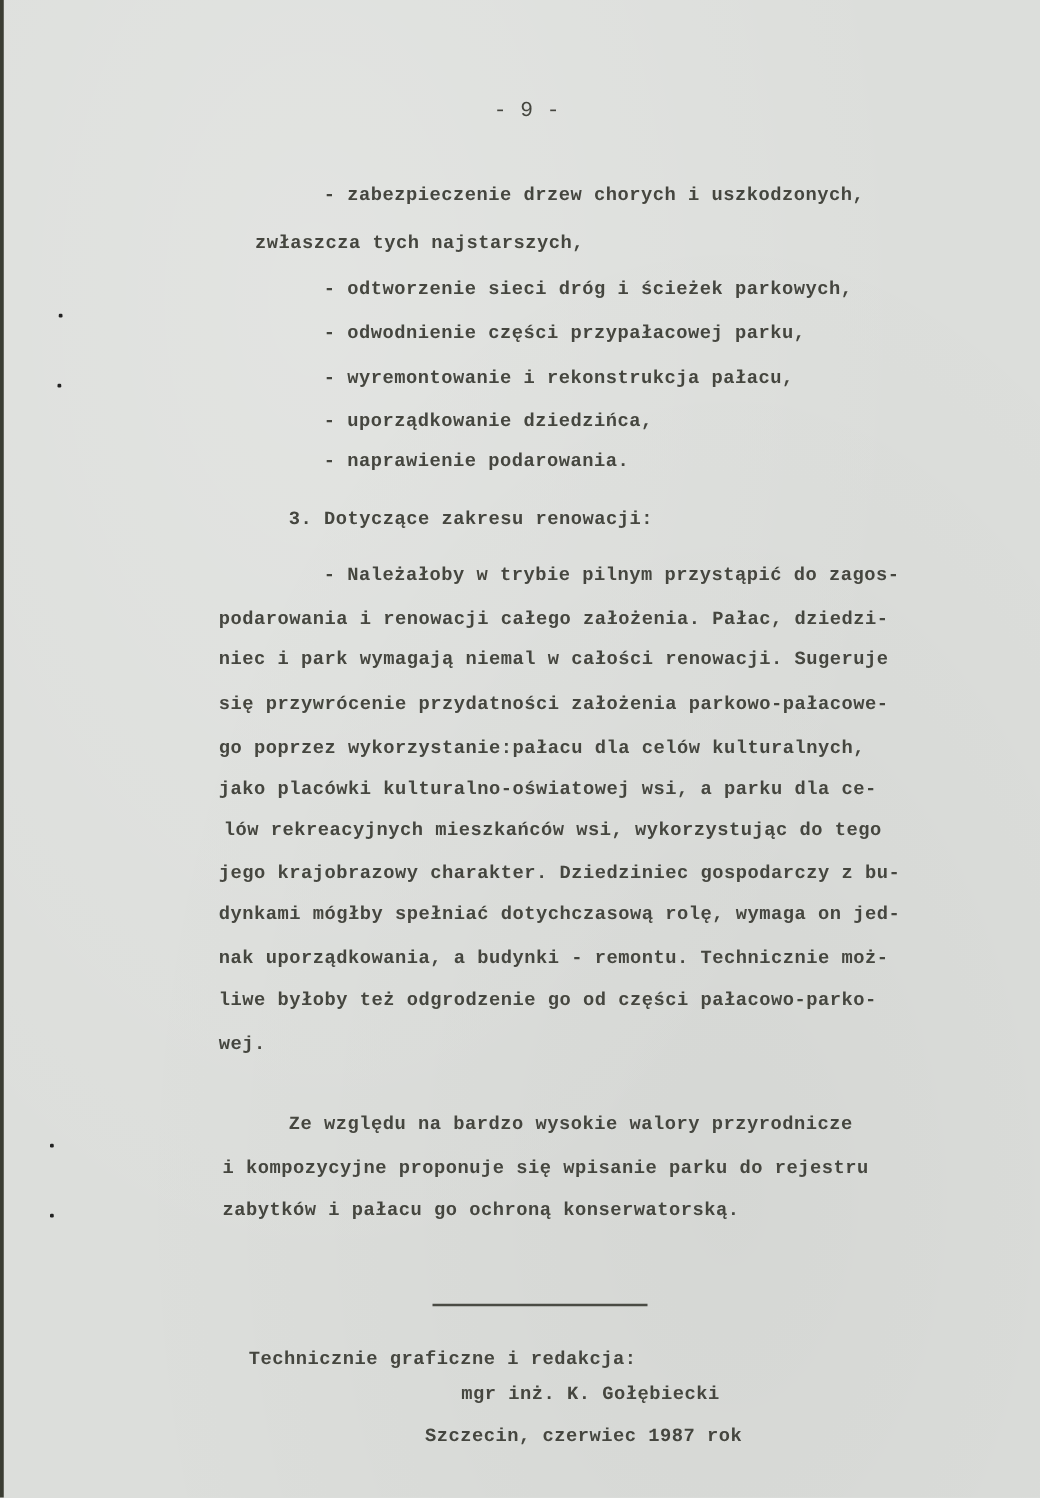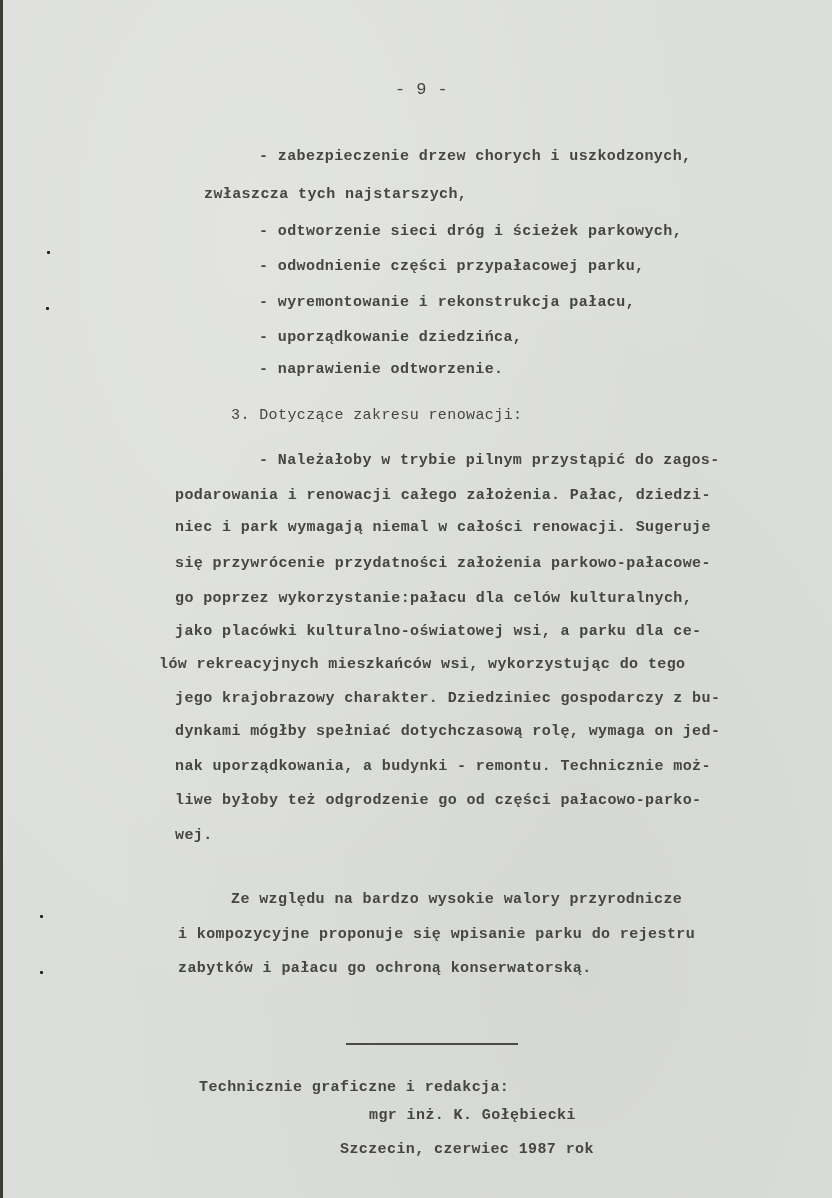--- a/index.html
+++ b/index.html
@@ -31,31 +31,31 @@
 
 <div class="page">
   <div class="line pgnum">- 9 -</div>
 
   <div class="line" style="left:256px;top:148px">- zabezpieczenie drzew chorych i uszkodzonych,</div>
   <div class="line" style="left:201px;top:186px">zwłaszcza tych najstarszych,</div>
   <div class="line" style="left:256px;top:223px">- odtworzenie sieci dróg i ścieżek parkowych,</div>
   <div class="line" style="left:256px;top:258px">- odwodnienie części przypałacowej parku,</div>
   <div class="line" style="left:256px;top:294px">- wyremontowanie i rekonstrukcja pałacu,</div>
   <div class="line" style="left:256px;top:329px">- uporządkowanie dziedzińca,</div>
-  <div class="line" style="left:256px;top:361px">- naprawienie odtworzenie.</div>
+  <div class="line" style="left:256px;top:361px">- naprawienie podarowania.</div>
 
-  <div class="line" style="left:228px;top:407px;font-weight:normal">3. Dotyczące zakresu renowacji:</div>
+  <div class="line" style="left:228px;top:407px;font-weight:bold">3. Dotyczące zakresu renowacji:</div>
 
   <div class="line" style="left:172px;top:487px">podarowania i renowacji całego założenia. Pałac, dziedzi-</div>
   <div class="line" style="left:256px;top:452px">- Należałoby w trybie pilnym przystąpić do zagos-</div>
   <div class="line" style="left:172px;top:519px">niec i park wymagają niemal w całości renowacji. Sugeruje</div>
   <div class="line" style="left:172px;top:590px">go poprzez wykorzystanie:pałacu dla celów kulturalnych,</div>
   <div class="line" style="left:172px;top:555px">się przywrócenie przydatności założenia parkowo-pałacowe-</div>
   <div class="line" style="left:172px;top:623px">jako placówki kulturalno-oświatowej wsi, a parku dla ce-</div>
-  <div class="line" style="left:156px;top:656px">lów rekreacyjnych mieszkańców wsi, wykorzystując do tego</div>
+  <div class="line" style="left:176px;top:656px">lów rekreacyjnych mieszkańców wsi, wykorzystując do tego</div>
   <div class="line" style="left:172px;top:690px">jego krajobrazowy charakter. Dziedziniec gospodarczy z bu-</div>
   <div class="line" style="left:172px;top:723px">dynkami mógłby spełniać dotychczasową rolę, wymaga on jed-</div>
   <div class="line" style="left:172px;top:758px">nak uporządkowania, a budynki - remontu. Technicznie moż-</div>
   <div class="line" style="left:172px;top:792px">liwe byłoby też odgrodzenie go od części pałacowo-parko-</div>
   <div class="line" style="left:172px;top:827px">wej.</div>
 
   <div class="line" style="left:175px;top:926px">i kompozycyjne proponuje się wpisanie parku do rejestru</div>
   <div class="line" style="left:228px;top:891px">Ze względu na bardzo wysokie walory przyrodnicze</div>
   <div class="line" style="left:175px;top:960px">zabytków i pałacu go ochroną konserwatorską.</div>
 

